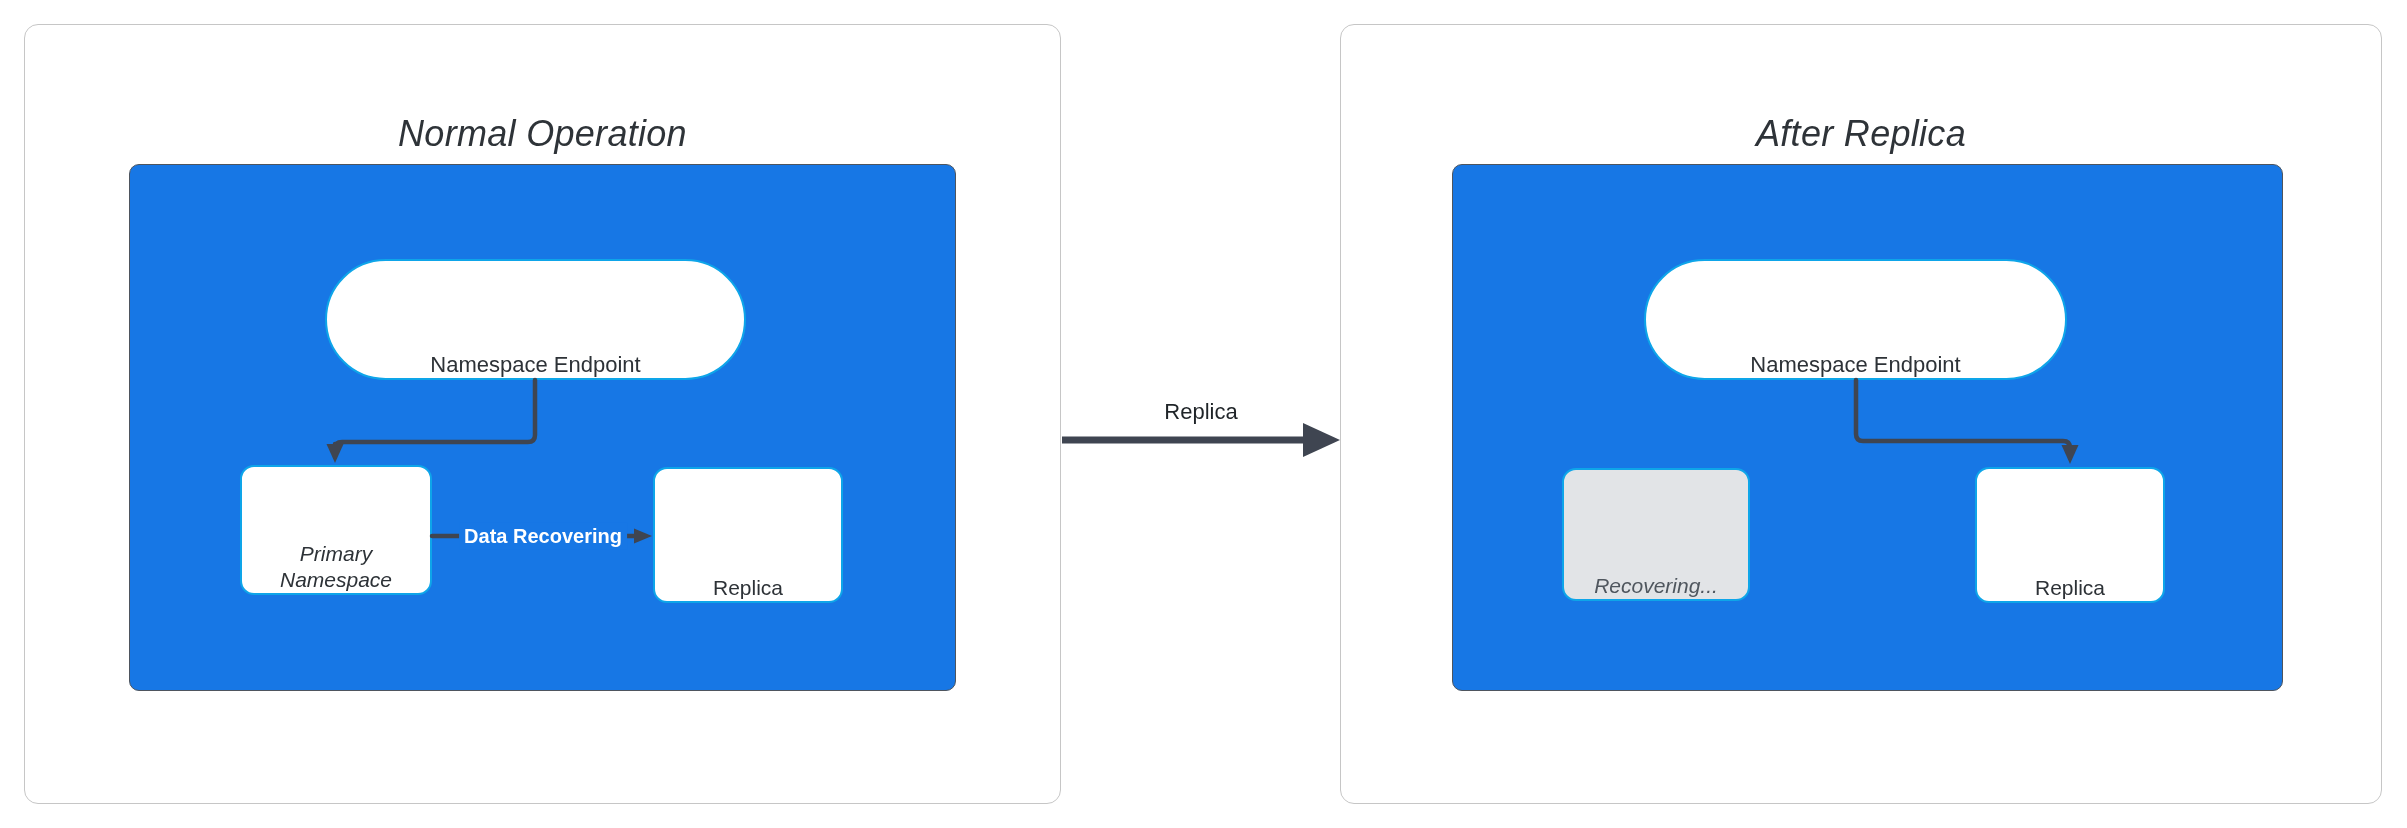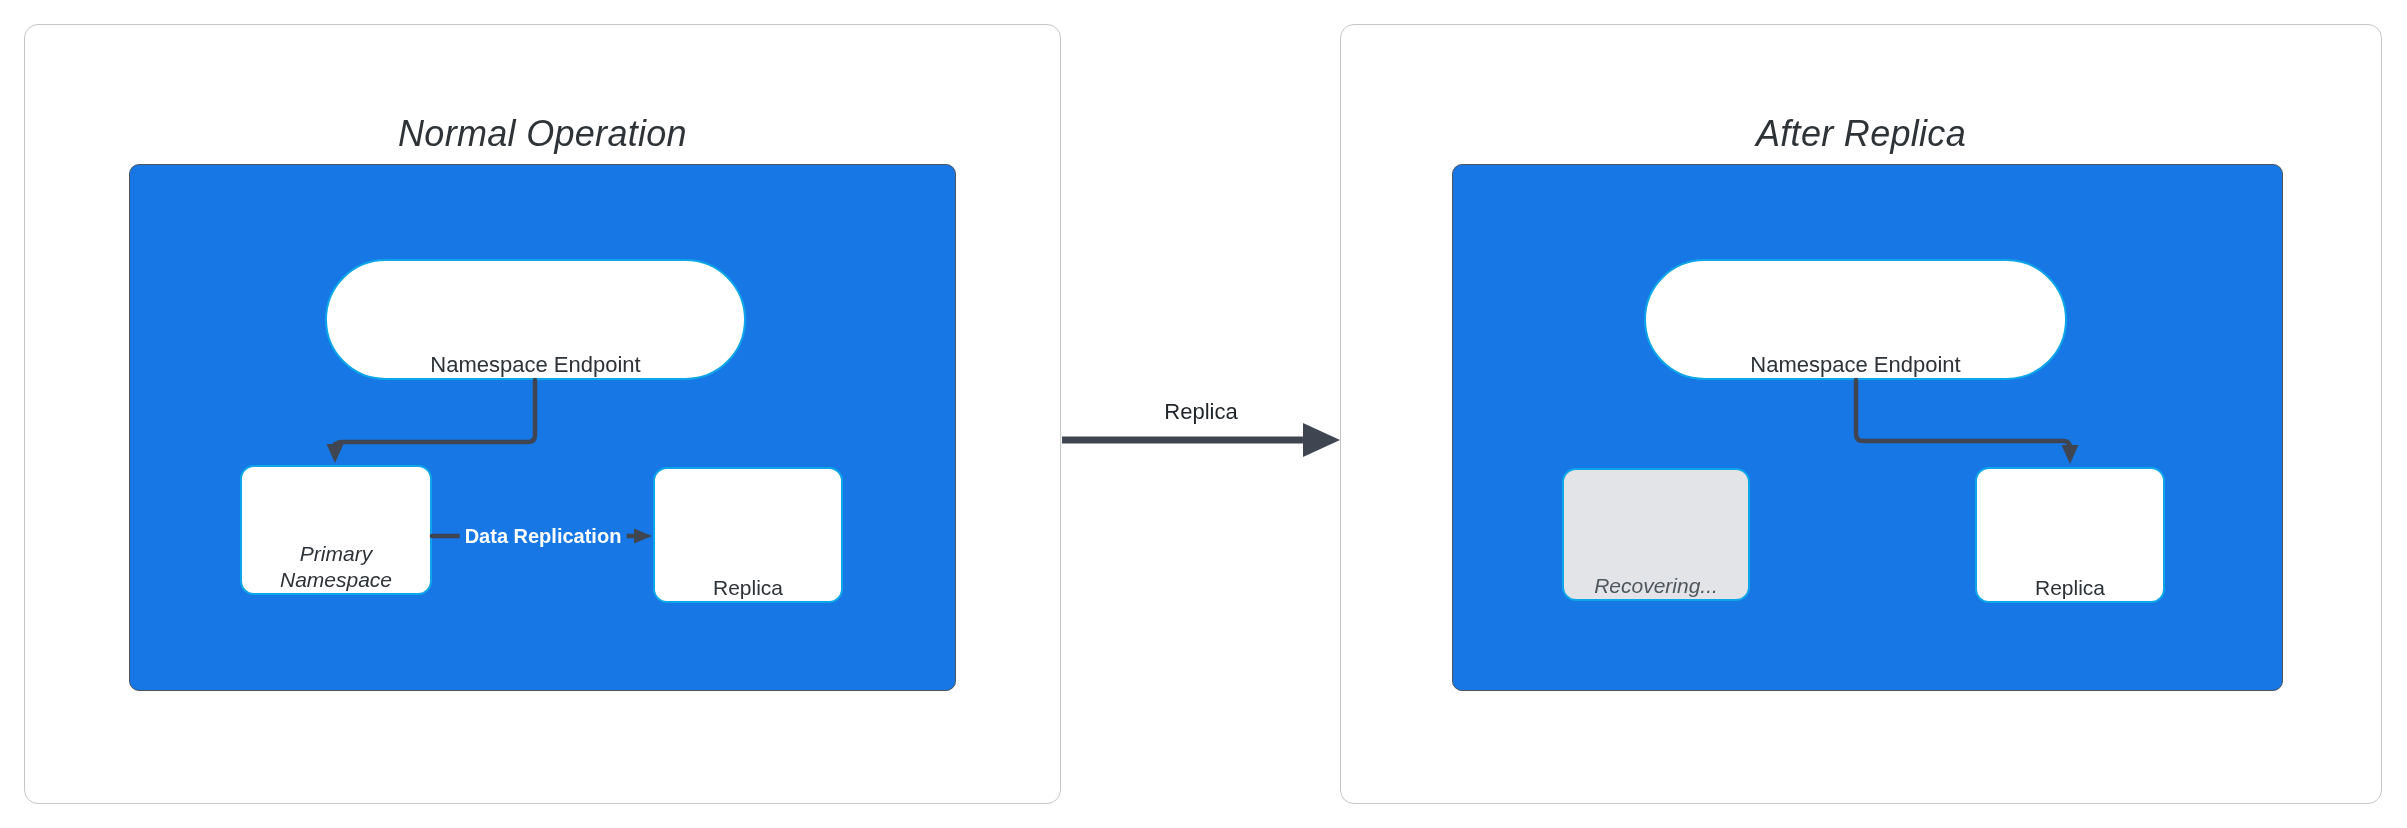--- a/index.html
+++ b/index.html
@@ -154,16 +154,16 @@
 
     <line x1="1062" y1="440" x2="1306" y2="440" stroke="#3f4551" stroke-width="7"></line>
     <polygon fill="#3f4551" points="1340,440 1303,423 1303,457"></polygon>
 
     <g stroke="#3f4551" fill="none" stroke-width="4.5" stroke-linecap="round">
       <path d="M1856,380 L1856,434 Q1856,441 1863,441 L2063,441 Q2070,441 2070,448 L2070,449"></path>
     </g>
     <polygon fill="#3f4551" points="2070,464 2061.5,445 2078.5,445"></polygon>
   </svg>
 
-  <div class="edge-label-replication">Data Replication</div>
+  <div class="edge-label-replication">Data Recovering</div>
   <div class="edge-label-failover">Replica</div>
 
 </div>
 
 </body></html>

